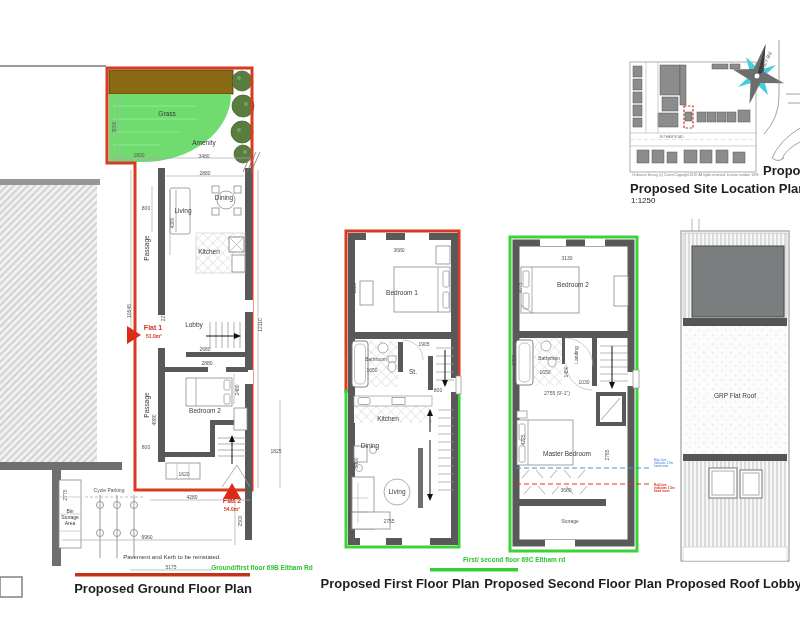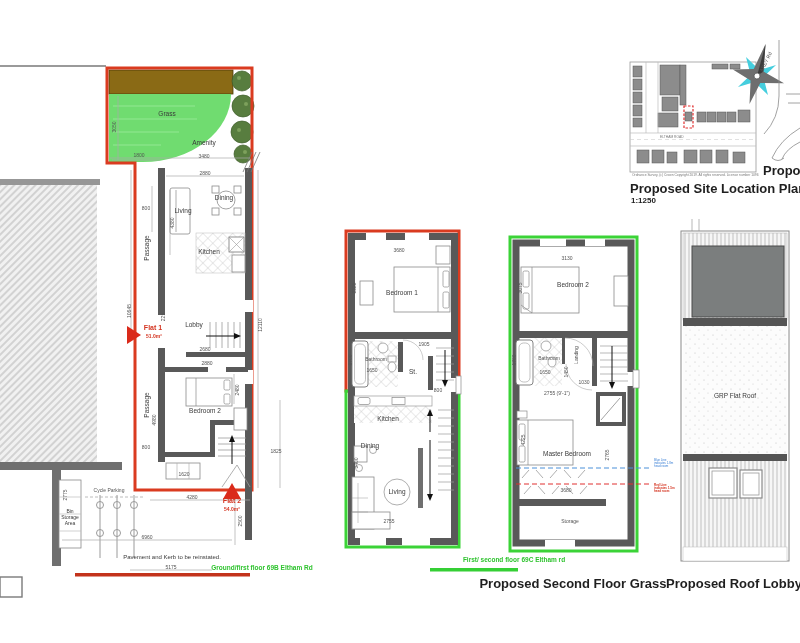--- a/index.html
+++ b/index.html
@@ -14,21 +14,21 @@
   .red{color:#d43420;font-weight:bold;}
   .redbig{color:#d43420;font-weight:bold;font-size:7px;}
   .grn{color:#2ec32e;font-weight:bold;font-size:6.5px;}
   .ttl{font-size:13px;font-weight:bold;color:#1f1f1f;}
   .ttl-l{transform:translate(0,-50%);}
   .wrap{white-space:normal;text-align:center;width:26px;font-size:5px;line-height:1.15;}
   .micro{font-size:6px;transform:translate(0,-50%) scale(.55);transform-origin:left center;color:#777;}
   .noteb{position:absolute;font-size:6px;width:42px;white-space:normal;line-height:1.1;
          transform:translate(0,-50%) scale(.5);transform-origin:left center;}
   .blue{color:#3a7fd5;}
-  .scale-lbl{font-size:8px;font-weight:bold;color:#222;}
+  .scale-lbl{font-size:8px;font-weight:normal;color:#222;}
 </style>
 </head>
 <body>
 
 <div id="canvas">
 
 <svg id="art" width="800" height="643" viewBox="0 0 800 643">
   <defs>
     <pattern id="hatch" width="5" height="5" patternUnits="userSpaceOnUse" patternTransform="rotate(45)">
       <rect width="5" height="5" fill="#f1f1f1"></rect>
@@ -342,55 +342,57 @@
 <div class="lbl redbig" style="left:232px;top:500px">Flat 2</div>
 <div class="lbl d red" style="left:232px;top:509px">54.0m²</div>
 <div class="lbl d v" style="left:240px;top:521px">2500</div>
 <div class="lbl d" style="left:109px;top:490px">Cycle Parking</div>
 <div class="lbl d v" style="left:65px;top:495px">2775</div>
 <div class="lbl wrap" style="left:70px;top:518px">Bin Storage Area</div>
 <div class="lbl d" style="left:147px;top:537px">6960</div>
 <div class="lbl" style="left:172px;top:557px">Pavement and Kerb to be reinstated.</div>
 <div class="lbl d" style="left:171px;top:567px">5175</div>
 <div class="lbl grn" style="left:262px;top:568px">Ground/first floor 69B Eltham Rd</div>
+<div class="lbl ttl" style="left:163px;top:588px">Proposed Ground Floor Plan</div>
 
 <div class="lbl d" style="left:399px;top:250px">3680</div>
 <div class="lbl d v" style="left:354px;top:288px">3325</div>
 <div class="lbl rm" style="left:402px;top:293px">Bedroom 1</div>
 <div class="lbl d" style="left:376px;top:359px">Bathroom</div>
 <div class="lbl d v" style="left:350px;top:360px">1700</div>
 <div class="lbl d" style="left:372px;top:370px">1650</div>
 <div class="lbl rm" style="left:413px;top:372px">St.</div>
 <div class="lbl d" style="left:424px;top:344px">1905</div>
 <div class="lbl d" style="left:438px;top:390px">800</div>
 <div class="lbl rm" style="left:388px;top:419px">Kitchen</div>
 <div class="lbl rm" style="left:370px;top:446px">Dining</div>
 <div class="lbl d v" style="left:356px;top:463px">3400</div>
 <div class="lbl rm" style="left:397px;top:492px">Living</div>
 <div class="lbl d" style="left:389px;top:521px">2755</div>
+<div class="lbl ttl" style="left:400px;top:583px">Proposed First Floor Plan</div>
 
 <div class="lbl d" style="left:567px;top:258px">3130</div>
 <div class="lbl d v" style="left:520px;top:288px">3075</div>
 <div class="lbl rm" style="left:573px;top:285px">Bedroom 2</div>
 <div class="lbl d" style="left:549px;top:358px">Bathroom</div>
 <div class="lbl d v" style="left:514px;top:360px">1700</div>
 <div class="lbl d" style="left:545px;top:372px">1650</div>
 <div class="lbl d v" style="left:576px;top:355px">Landing</div>
 <div class="lbl d v" style="left:566px;top:372px">1450</div>
 <div class="lbl d" style="left:584px;top:382px">1030</div>
 <div class="lbl d" style="left:557px;top:393px">2755 (9'-1")</div>
 <div class="lbl rm" style="left:567px;top:454px">Master Bedroom</div>
 <div class="lbl d v" style="left:523px;top:440px">4225</div>
 <div class="lbl d v" style="left:607px;top:455px">2765</div>
 <div class="noteb blue" style="left:654px;top:463px">Blue Line indicates 1.8m head room</div>
 <div class="noteb red" style="left:654px;top:488px">Red Line indicates 1.5m head room</div>
 <div class="lbl d" style="left:566px;top:490px">3680</div>
 <div class="lbl d" style="left:570px;top:521px">Storage</div>
 <div class="lbl grn" style="left:514px;top:560px">First/ second floor 69C Eltham rd</div>
-<div class="lbl ttl" style="left:573px;top:583px">Proposed Second Floor Grass</div>
+<div class="lbl ttl" style="left:573px;top:583px">Proposed Second Floor Plan</div>
 
 <div class="lbl rm" style="left:735px;top:396px">GRP Flat Roof</div>
 <div class="lbl ttl" style="left:734px;top:583px">Proposed Roof Lobby</div>
 
 <div class="lbl d" style="left:766px;top:62px;transform:translate(-50%,-50%) rotate(-65deg)">AREY Rd</div>
 <div class="lbl micro" style="left:660px;top:137px">ELTHAM ROAD</div>
 <div class="lbl micro" style="left:632px;top:175px">Ordnance Survey, (c) Crown Copyright 2019. All rights reserved. Licence number 1096</div>
 <div class="lbl ttl ttl-l" style="left:630px;top:188px">Proposed Site Location Plan</div>
 <div class="lbl scale-lbl ttl-l" style="left:631px;top:201px">1:1250</div>
 <div class="lbl ttl ttl-l" style="left:763px;top:170px">Propose</div>

